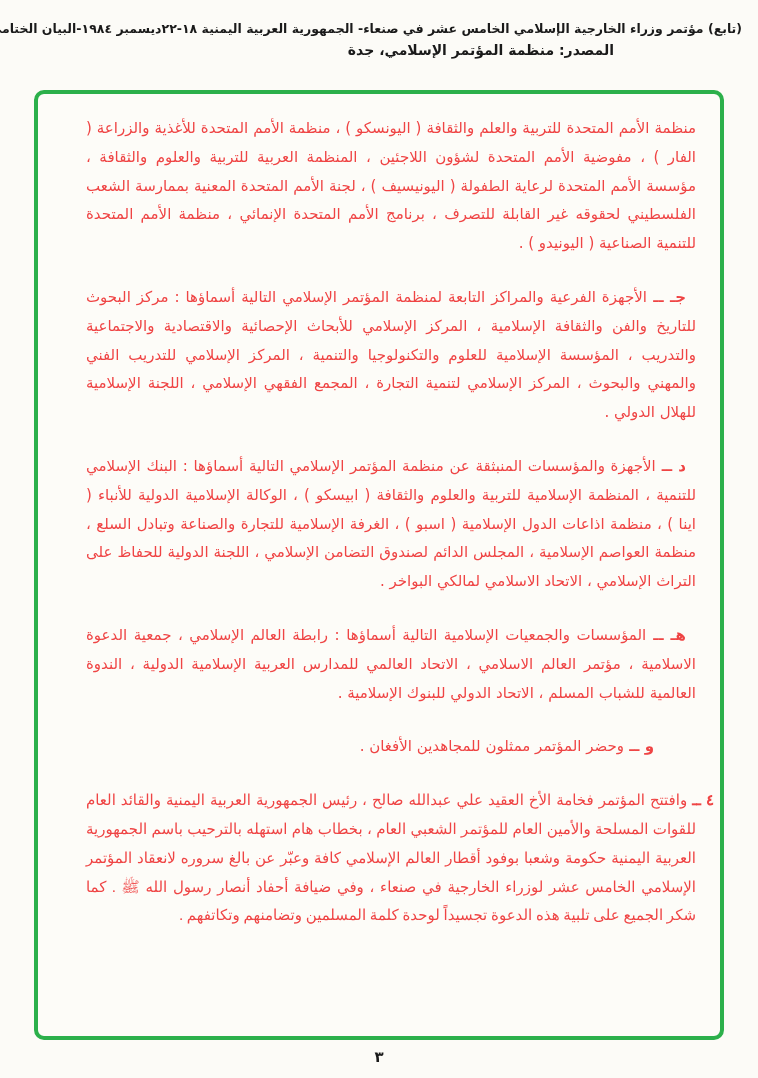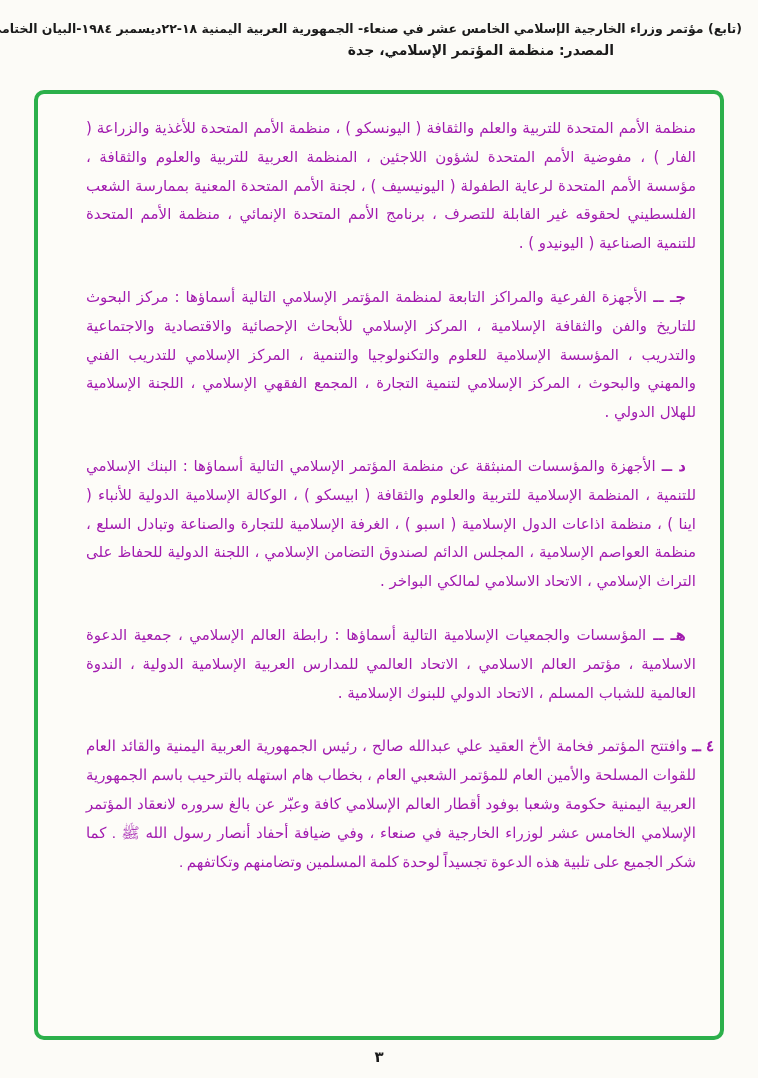--- a/index.html
+++ b/index.html
@@ -43,21 +43,21 @@
     border-radius: 10px;
     background: #fdfcf8;
     overflow: hidden;
   }
   .body-text {
     direction: rtl;
     padding: 20px 24px 0 48px;
     font-size: 15px;
     line-height: 1.92;
     text-align: justify;
-    color: #a21caf;
+    color: #ef4444;
   }
   .para { margin: 0 0 25px 0; }
   .para:last-child { margin-bottom: 16px; font-family: Liberation Serif, serif; }
   .para .marker { font-weight: bold; white-space: nowrap; }
   .para.lettered { text-indent: 10px; }
   .para.lettered-short { text-indent: 42px; }
   .para.numbered { text-indent: 0; }
   .para.numbered .marker { margin-right: -18px; }
   .page-number {
     position: absolute;
@@ -94,20 +94,24 @@
   <div class="para lettered">
     <span class="marker">د ــ </span>
     <span class="text">الأجهزة والمؤسسات المنبثقة عن منظمة المؤتمر الإسلامي التالية أسماؤها : البنك الإسلامي للتنمية ، المنظمة الإسلامية للتربية والعلوم والثقافة ( ابيسكو ) ، الوكالة الإسلامية الدولية للأنباء ( اينا ) ، منظمة اذاعات الدول الإسلامية ( اسبو ) ، الغرفة الإسلامية للتجارة والصناعة وتبادل السلع ، منظمة العواصم الإسلامية ، المجلس الدائم لصندوق التضامن الإسلامي ، اللجنة الدولية للحفاظ على التراث الإسلامي ، الاتحاد الاسلامي لمالكي البواخر .</span>
   </div>
 
   <div class="para lettered">
     <span class="marker">هـ ــ </span>
     <span class="text">المؤسسات والجمعيات الإسلامية التالية أسماؤها : رابطة العالم الإسلامي ، جمعية الدعوة الاسلامية ، مؤتمر العالم الاسلامي ، الاتحاد العالمي للمدارس العربية الإسلامية الدولية ، الندوة العالمية للشباب المسلم ، الاتحاد الدولي للبنوك الإسلامية .</span>
   </div>
 
+  <div class="para lettered-short">
+    <span class="marker">و ــ </span>
+    <span class="text">وحضر المؤتمر ممثلون للمجاهدين الأفغان .</span>
+  </div>
 
   <div class="para numbered">
     <span class="marker">٤ ــ </span>
     <span class="text">وافتتح المؤتمر فخامة الأخ العقيد علي عبدالله صالح ، رئيس الجمهورية العربية اليمنية والقائد العام للقوات المسلحة والأمين العام للمؤتمر الشعبي العام ، بخطاب هام استهله بالترحيب باسم الجمهورية العربية اليمنية حكومة وشعبا بوفود أقطار العالم الإسلامي كافة وعبّر عن بالغ سروره لانعقاد المؤتمر الإسلامي الخامس عشر لوزراء الخارجية في صنعاء ، وفي ضيافة أحفاد أنصار رسول الله ﷺ . كما شكر الجميع على تلبية هذه الدعوة تجسيداً لوحدة كلمة المسلمين وتضامنهم وتكاتفهم .</span>
   </div>
 </div>
   </div>
 
   <div class="page-number">٣</div>
 

